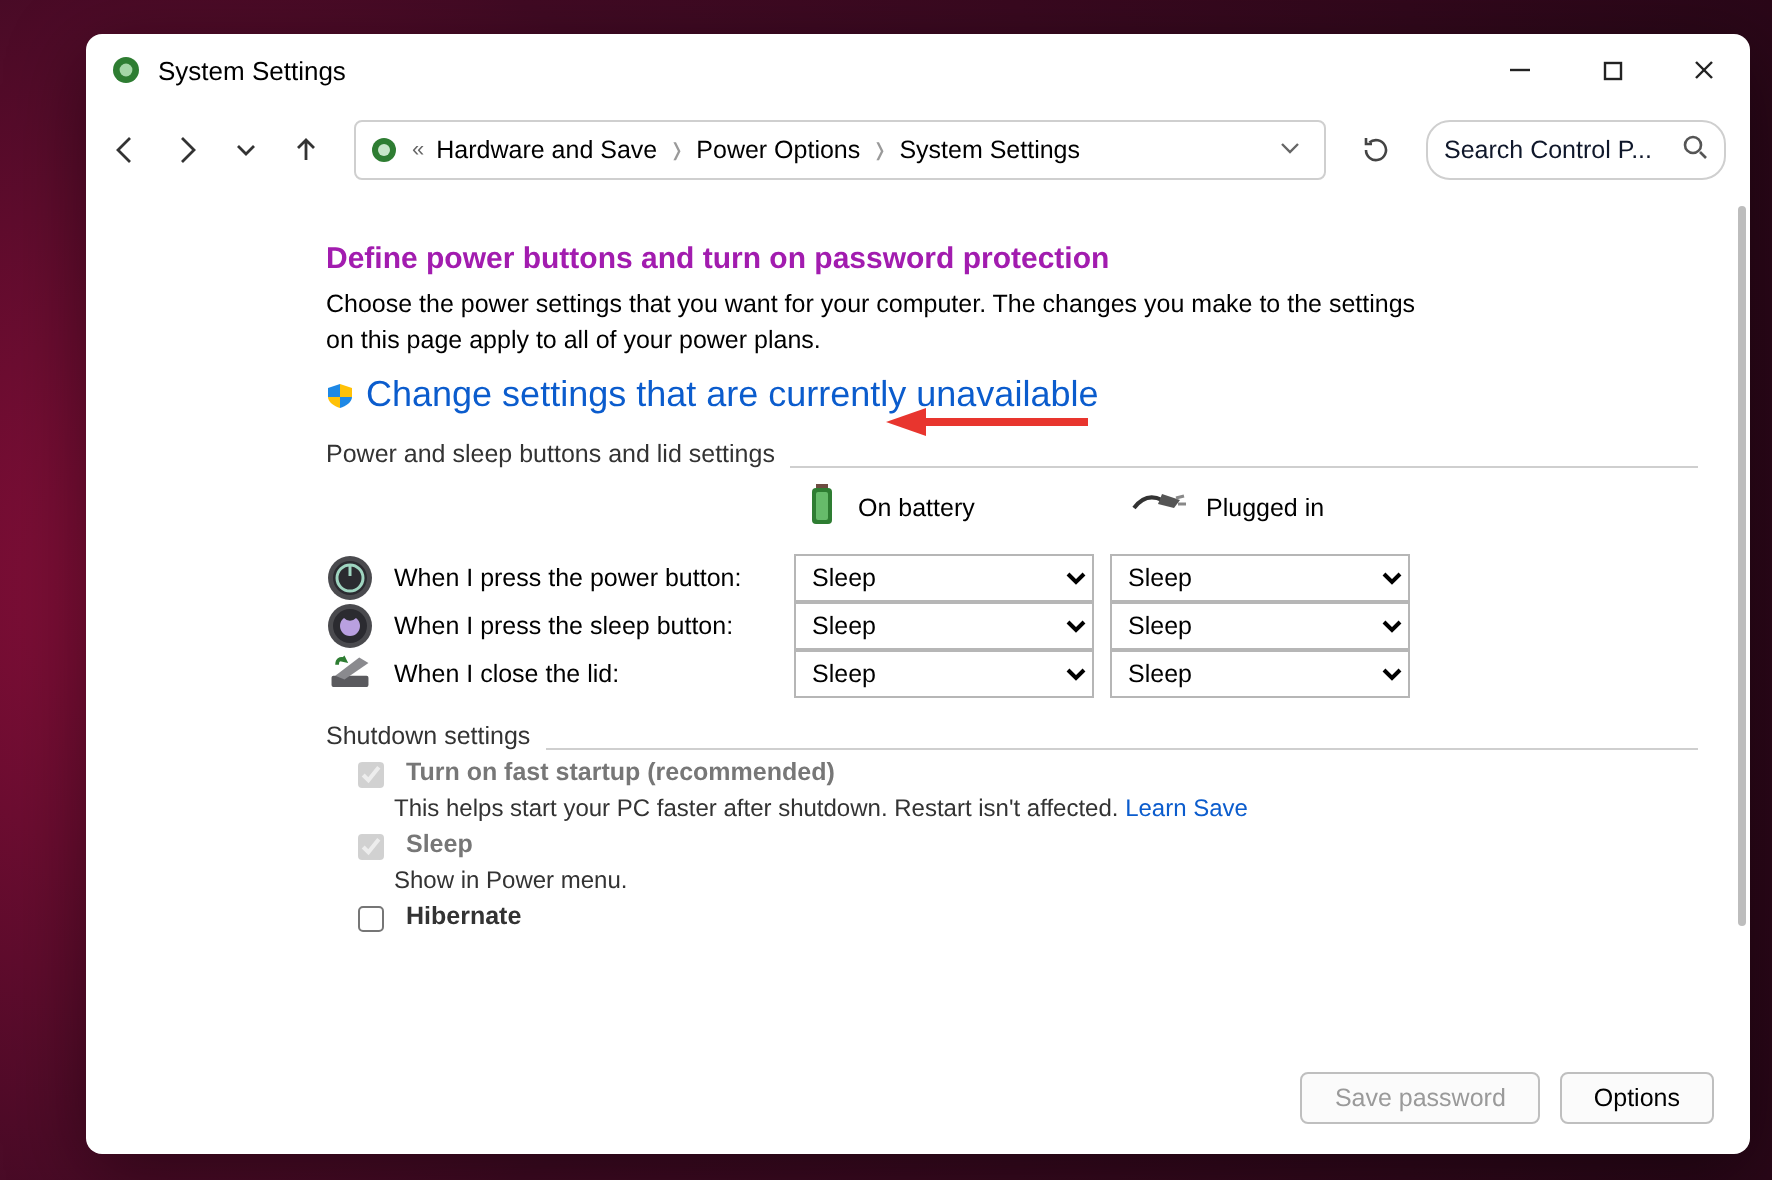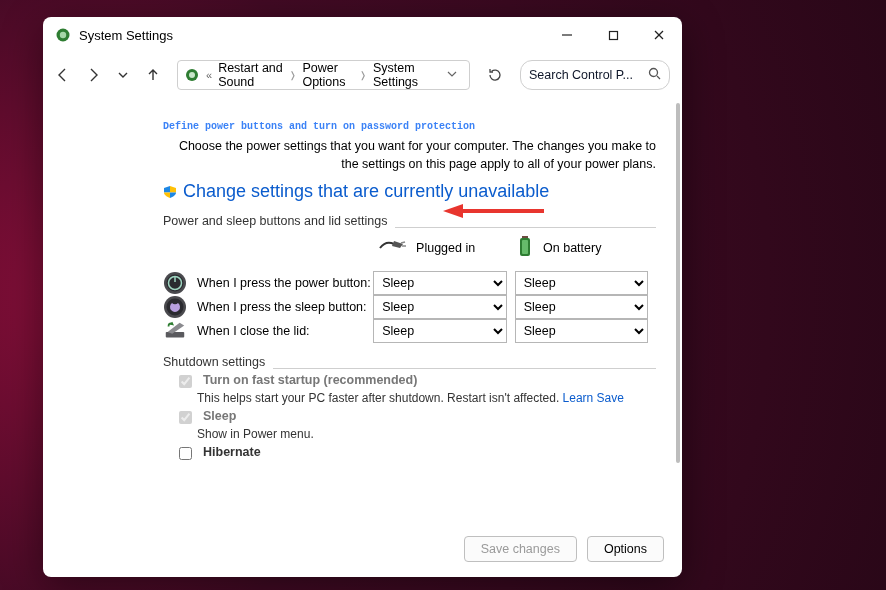--- a/index.html
+++ b/index.html
@@ -10,21 +10,21 @@
     background: radial-gradient(circle at 10% 50%, #8a0f3a 0%, #420a24 40%, #2a0718 100%);
     font-family: "Segoe UI", Arial, sans-serif;
     font-size: 13px;
     color: #000;
     overflow: hidden;
   }
   .window {
     position: absolute;
     left: 43px;
     top: 17px;
-    width: 639px;
+    width: 832px;
     height: 560px;
     background: #fff;
     border-radius: 8px;
     box-shadow: 0 10px 40px rgba(0,0,0,.45);
     display: flex;
     flex-direction: column;
   }
   .titlebar {
     height: 36px;
     display: flex;
@@ -100,31 +100,29 @@
   }
   .scrollbar-stub{
     position:absolute;
     right:2px; top:6px;
     width:4px; height: 360px;
     background:#bdbdbd;
     border-radius: 2px;
   }
   h2.page-heading{
     margin:0 0 6px 0;
-    color:#3b82f6;
-    font-size:10px;
+    color:#a21caf;
+    font-size:15px;
     font-weight:600;
-    font-family:Liberation Mono, monospace;
   }
   .desc{
     font-size:12.5px;
     line-height:1.4;
     margin: 4px 0 8px 0;
     max-width: 560px;
-    text-align: right;
   }
   .link-row{
     display:flex; align-items:center; gap:6px;
     font-size:18px;
     margin-bottom:6px;
   }
   .shield-icon{
     width:14px; height:14px;
     display:inline-flex;
   }
@@ -273,21 +271,21 @@
       </span>
 
     <div class="addrbox">
       <span class="addr-icon">
         <svg viewBox="0 0 16 16" width="16" height="16">
             <circle cx="8" cy="8" r="6" fill="#2e7d32"></circle>
             <circle cx="8" cy="8" r="3" fill="#c8e6c9"></circle>
           </svg>
       </span>
       <span class="addr-laquo">«</span>
-      <span>Restart and Sound</span>
+      <span>Hardware and Save</span>
       <span class="addr-sep"></span>
       <span>Power Options</span>
       <span class="addr-sep"></span>
       <span>System Settings</span>
       <span class="spacer"></span>
       <span class="chev"><svg width="10" height="10" viewBox="0 0 10 10">
             <path d="M1 3 L5 7 L9 3" stroke="#666" stroke-width="1.2" fill="none"></path>
           </svg></span>
     </div>
 
@@ -330,41 +328,41 @@
       <line x1="20" y1="10" x2="105" y2="10" stroke="#e8352e" stroke-width="4"></line>
       <polygon points="4,10 24,3 24,17" fill="#e8352e"></polygon>
     </svg>
 
     <div class="section-title rule">
       <span>Power and sleep buttons and lid settings</span>
     </div>
 
     <div class="column-headers">
       <div class="spacer-col"></div>
+      <div class="col-head">
+        <span>
+          <svg width="16" height="24" viewBox="0 0 16 24">
+              <rect x="5" y="2" width="6" height="2" fill="#6d4c41"></rect>
+              <rect x="3" y="4" width="10" height="18" rx="2" fill="#2e7d32"></rect>
+              <rect x="5" y="6" width="6" height="14" rx="1" fill="#66bb6a"></rect>
+            </svg>
+        </span>
+        <span>On battery</span>
+      </div>
       <div class="col-head plug">
         <span>
           <svg width="28" height="16" viewBox="0 0 28 16">
               <path d="M2 10 Q8 2 16 6" stroke="#333" stroke-width="2" fill="none"></path>
               <path d="M16 3 L25 6 L22 10 L14 8 Z" fill="#555"></path>
               <line x1="23" y1="5" x2="27" y2="4" stroke="#888" stroke-width="1.5"></line>
               <line x1="24" y1="8" x2="28" y2="8" stroke="#888" stroke-width="1.5"></line>
             </svg>
         </span>
         <span>Plugged in</span>
       </div>
-      <div class="col-head">
-        <span>
-          <svg width="16" height="24" viewBox="0 0 16 24">
-              <rect x="5" y="2" width="6" height="2" fill="#6d4c41"></rect>
-              <rect x="3" y="4" width="10" height="18" rx="2" fill="#2e7d32"></rect>
-              <rect x="5" y="6" width="6" height="14" rx="1" fill="#66bb6a"></rect>
-            </svg>
-        </span>
-        <span>On battery</span>
-      </div>
     </div>
 
     <div class="settings-table">
 
       <div class="settings-row">
         <span class="row-icon">
           <svg viewBox="0 0 24 24" width="24" height="24">
               <circle cx="12" cy="12" r="11" fill="#4a4a4e"></circle>
               <circle cx="12" cy="12" r="8.5" fill="#2b2b30"></circle>
               <circle cx="12" cy="12" r="6.5" fill="none" stroke="#9fd5c0" stroke-width="1.5"></circle>
@@ -424,17 +422,17 @@
     <div class="chk-sub">Show in Power menu.</div>
 
     <div class="chk-line en">
       <input type="checkbox" style="">
       <span class="bold">Hibernate</span>
     </div>
 
   </div>
 
   <div class="footer">
-    <span class="btn disabled">Save changes</span>
+    <span class="btn disabled">Save password</span>
     <span class="btn">Options</span>
   </div>
 
 </div>
 
 </body></html>

